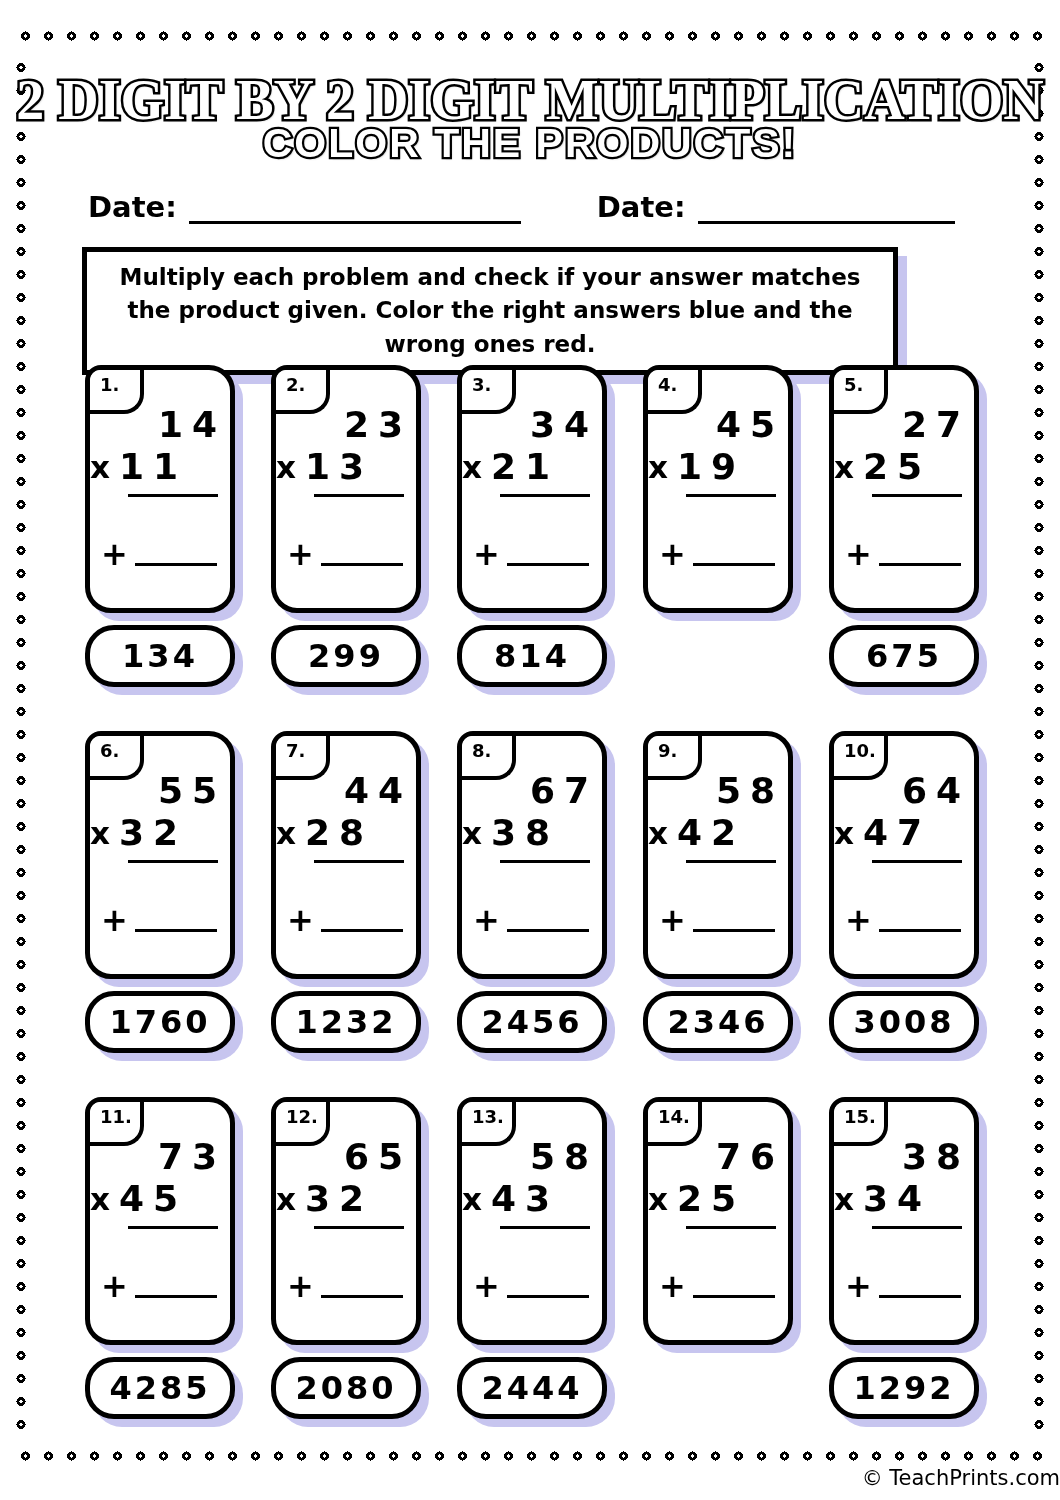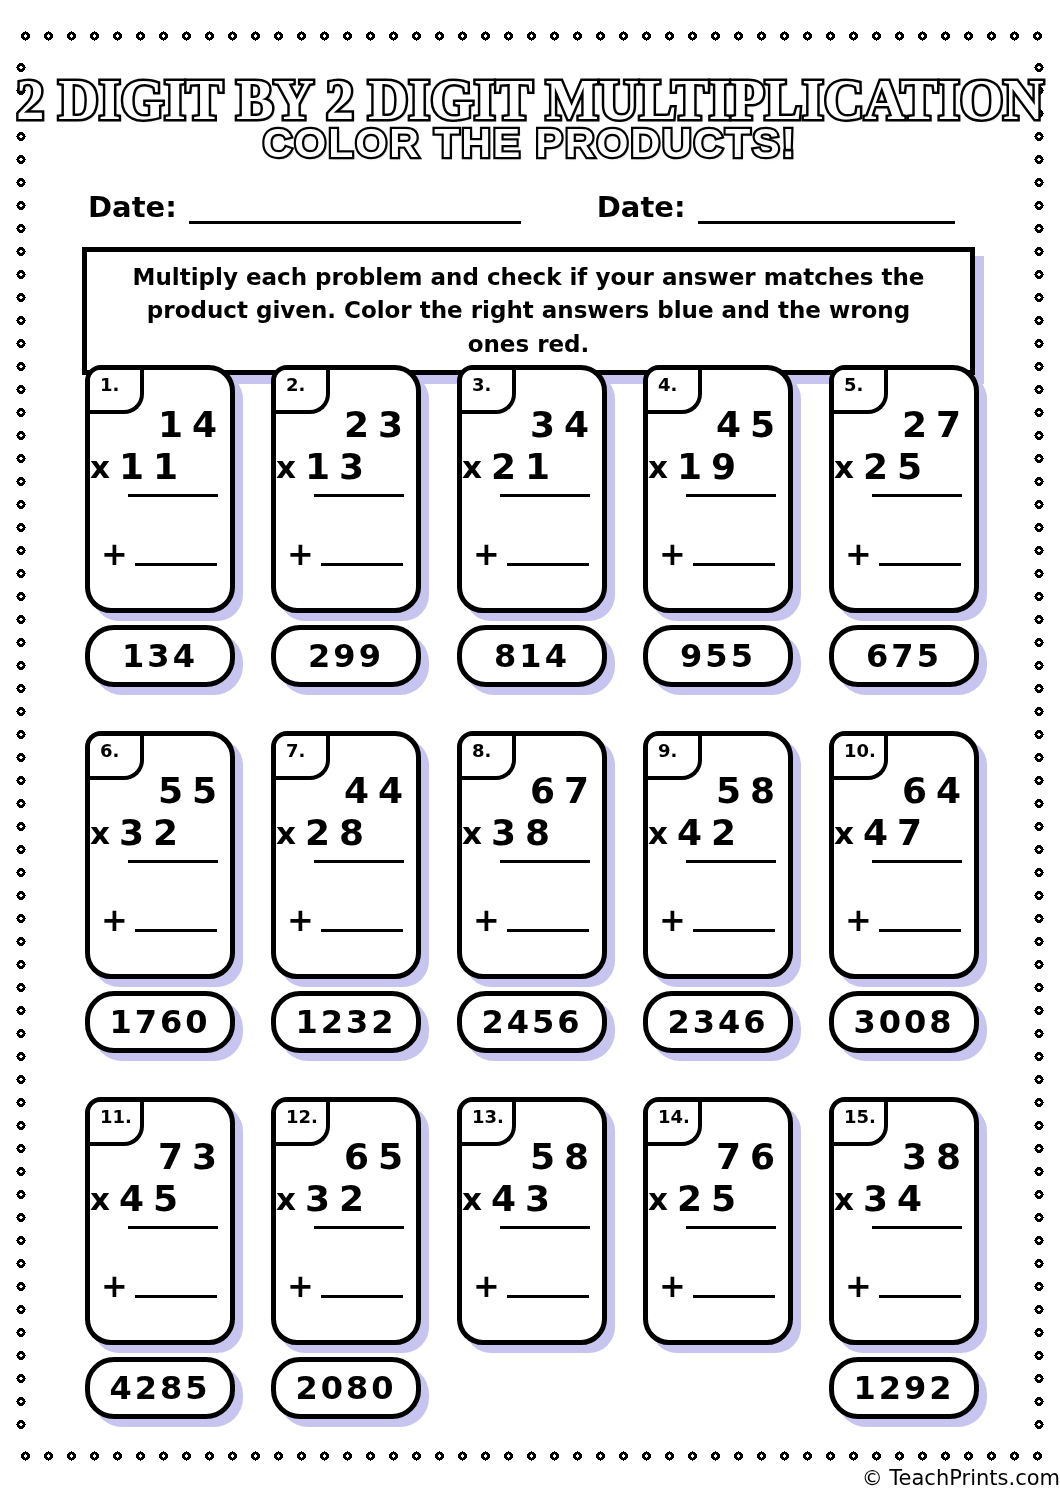--- a/index.html
+++ b/index.html
@@ -36,21 +36,21 @@
 
   
   .name-date{position:absolute;top:190px;left:88px;right:105px;display:flex;align-items:flex-end;font-weight:bold;font-size:29px;}
   .nd-label{line-height:34px;}
   .write-line{border-bottom:3px solid #000;height:30px;}
   .name-line{width:332px;margin-left:12px;margin-right:76px;}
   .date-line{flex:1;margin-left:12px;}
 
   
   .instructions{
-    position:absolute;top:247px;left:82px;width:893px;box-sizing:border-box;
+    position:absolute;top:247px;left:82px;width:816px;box-sizing:border-box;
     border:5px solid #000;background:#fff;box-shadow:9px 9px 0 var(--shadow,#c7c5ef);
     padding:9px 26px;text-align:center;font-weight:bold;font-size:23px;line-height:1.45;
   }
 
   
   .grid{
     position:absolute;top:365px;left:85px;width:894px;
     display:grid;grid-template-columns:repeat(5,150px);column-gap:36px;row-gap:44px;
   }
   .cell{width:150px;}
@@ -167,23 +167,20 @@
             <span class="tab-num">4.</span>
           </div>
         <div class="ptop">45</div>
         <div class="pbot"><span class="times">x</span><span>19</span></div>
         <div class="rule1"></div>
         <div class="plusrow">
             <span class="plus">+</span>
             <span class="rule2"></span>
           </div>
       </div>
-      <div class="pill">
-          <span>955</span>
-        </div>
     </div>
 
     <div class="cell">
       <div class="card">
         <div class="tab">
             <span class="tab-num">5.</span>
           </div>
         <div class="ptop">27</div>
         <div class="pbot"><span class="times">x</span><span>25</span></div>
         <div class="rule1"></div>
@@ -329,20 +326,23 @@
             <span class="tab-num">13.</span>
           </div>
         <div class="ptop">58</div>
         <div class="pbot"><span class="times">x</span><span>43</span></div>
         <div class="rule1"></div>
         <div class="plusrow">
             <span class="plus">+</span>
             <span class="rule2"></span>
           </div>
       </div>
+      <div class="pill">
+          <span>2444</span>
+        </div>
     </div>
 
     <div class="cell">
       <div class="card">
         <div class="tab">
             <span class="tab-num">14.</span>
           </div>
         <div class="ptop">76</div>
         <div class="pbot"><span class="times">x</span><span>25</span></div>
         <div class="rule1"></div>

